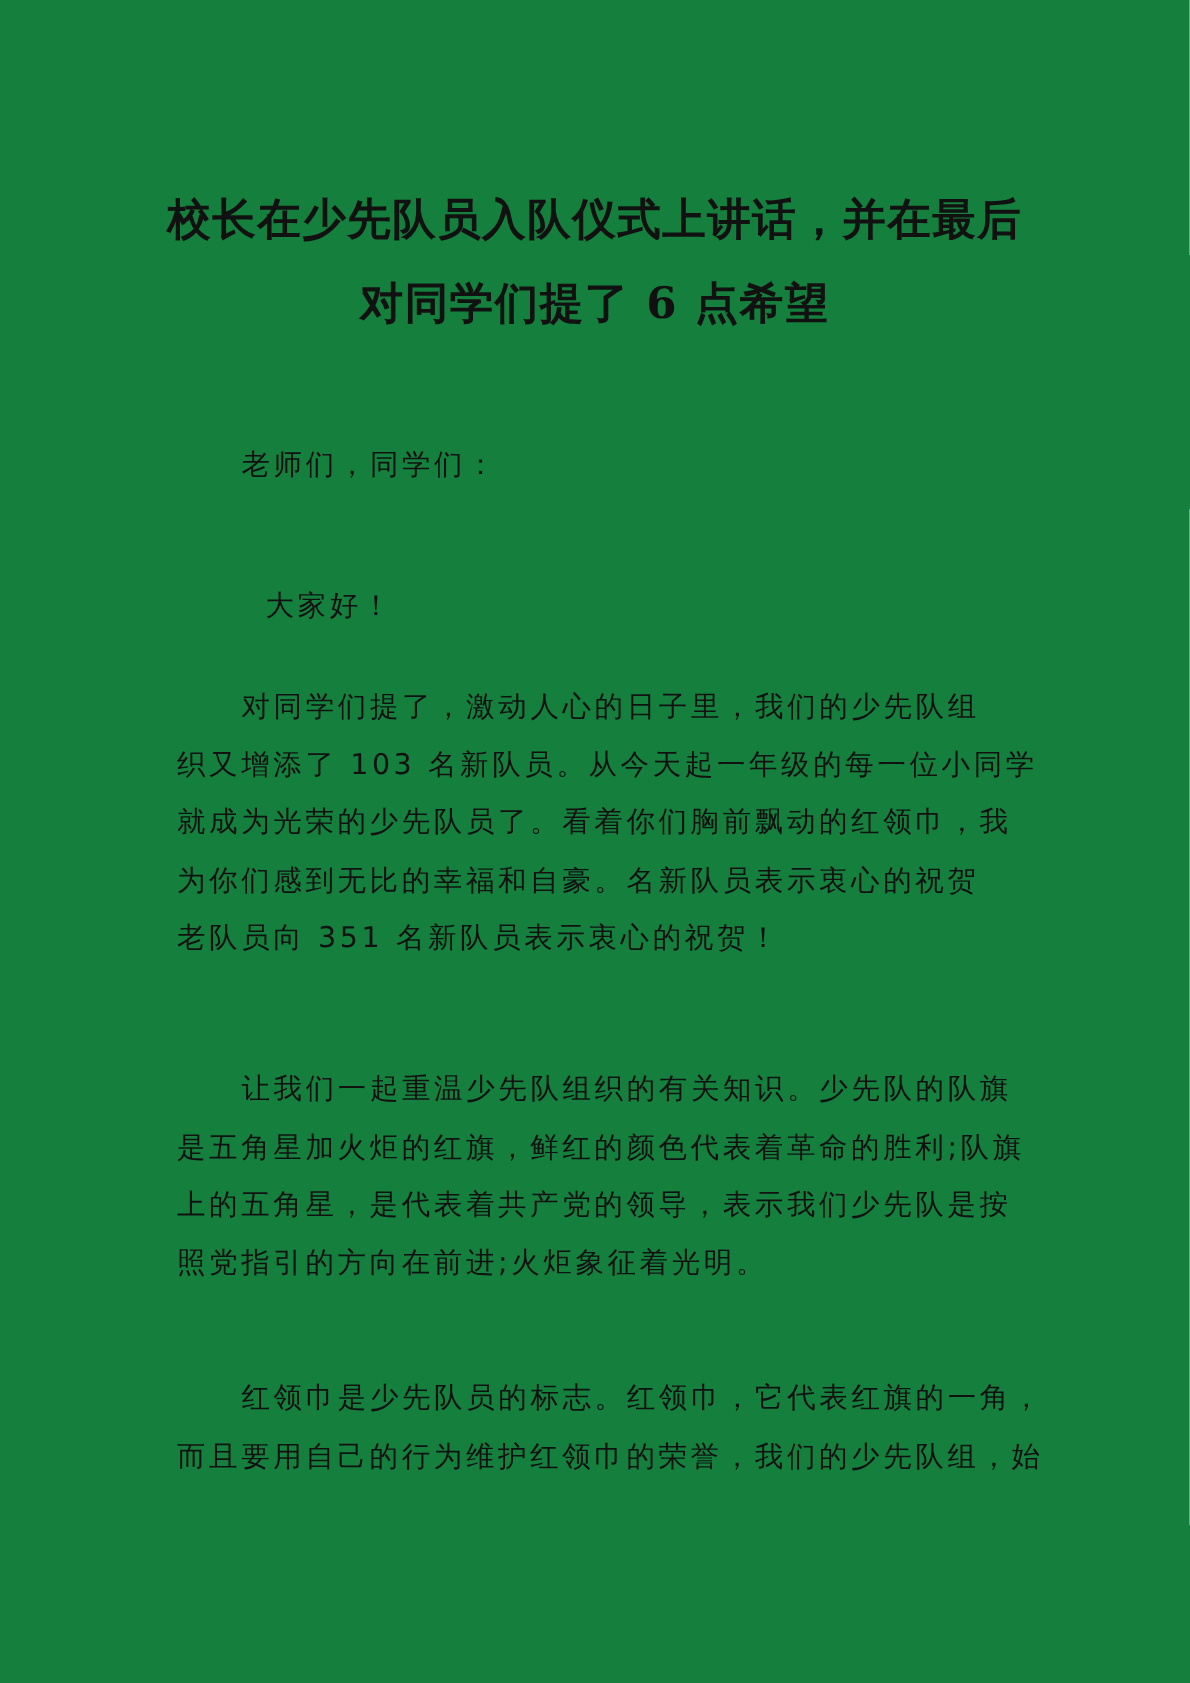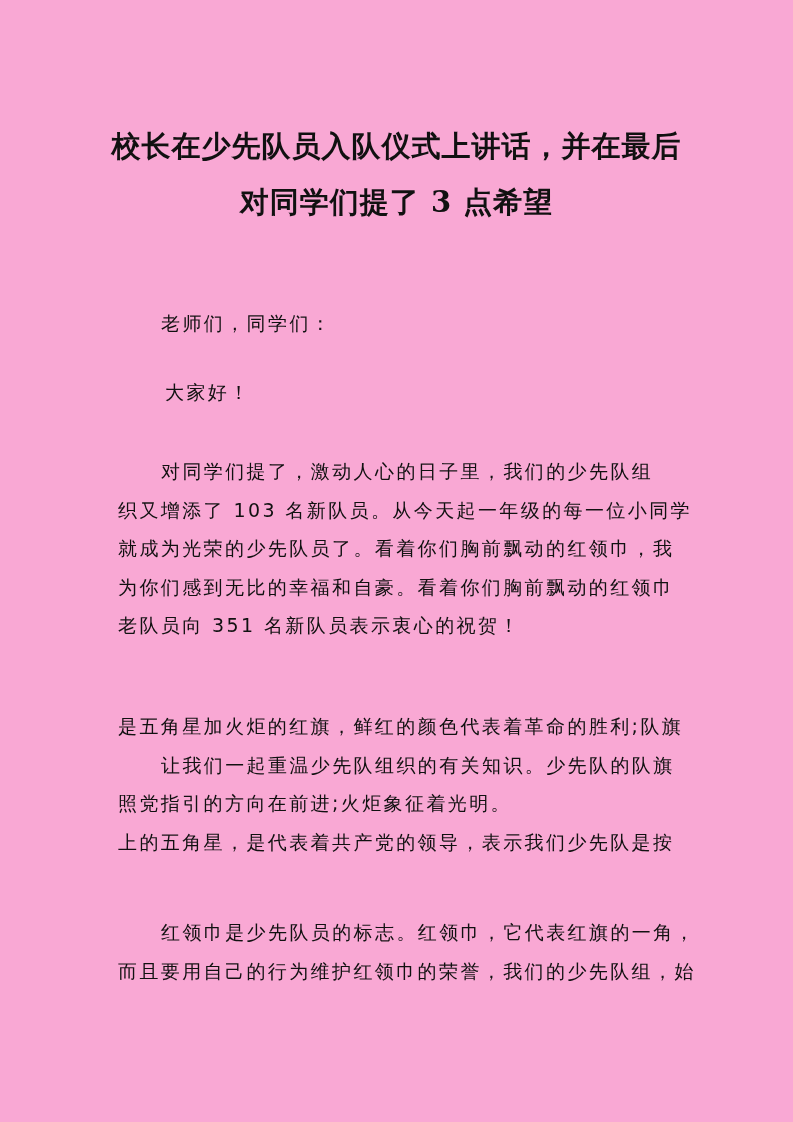--- a/index.html
+++ b/index.html
@@ -12,21 +12,21 @@
       height: 1122px;
       position: relative;
       overflow: hidden;
       color: #111111;
       font-family: "DejaVu Serif", "Liberation Serif", serif;
     }
     .page {
       position: absolute;
       left: 0; top: 0;
       width: 793px; height: 1122px;
-      background: #f9a8d4;
+      background: #15803d;
     }
     .title {
       position: absolute;
       left: 100px;
       width: 593px;
       text-align: center;
       font-size: 29px;
       font-weight: bold;
       line-height: 56px;
       top: 118px;
@@ -55,44 +55,44 @@
       padding-left: 43px;
     }
   </style>
 </head>
 <body>
 
 <div class="page">
 
   <h1 class="title" style="margin:0;">
     <span class="title-line">校长在少先队员入队仪式上讲话，并在最后</span>
-    <span class="title-line">对同学们提了 3 点希望</span>
+    <span class="title-line">对同学们提了 6 点希望</span>
   </h1>
 
-  <p class="para" style="top:304px;margin:0;">
+  <p class="para" style="top:291px;margin:0;">
     <span class="line indent">老师们，同学们：</span>
   </p>
 
-  <p class="para" style="top:369px;margin:4px;">
+  <p class="para" style="top:369px;margin:16px;">
     <span class="line indent">大家好！</span>
   </p>
 
   <p class="para" style="top:452px;margin:0;">
     <span class="line indent">对同学们提了，激动人心的日子里，我们的少先队组</span>
     <span class="line">织又增添了 103 名新队员。从今天起一年级的每一位小同学</span>
     <span class="line">就成为光荣的少先队员了。看着你们胸前飘动的红领巾，我</span>
-    <span class="line">为你们感到无比的幸福和自豪。看着你们胸前飘动的红领巾</span>
+    <span class="line">为你们感到无比的幸福和自豪。名新队员表示衷心的祝贺</span>
     <span class="line">老队员向 351 名新队员表示衷心的祝贺！</span>
   </p>
 
   <p class="para" style="top:707px;margin:0;">
+    <span class="line indent">让我们一起重温少先队组织的有关知识。少先队的队旗</span>
     <span class="line">是五角星加火炬的红旗，鲜红的颜色代表着革命的胜利;队旗</span>
-    <span class="line indent">让我们一起重温少先队组织的有关知识。少先队的队旗</span>
+    <span class="line">上的五角星，是代表着共产党的领导，表示我们少先队是按</span>
     <span class="line">照党指引的方向在前进;火炬象征着光明。</span>
-    <span class="line">上的五角星，是代表着共产党的领导，表示我们少先队是按</span>
   </p>
 
   <p class="para" style="top:913px;margin:0;text-align:center;">
     <span class="line indent">红领巾是少先队员的标志。红领巾，它代表红旗的一角，</span>
     <span class="line">而且要用自己的行为维护红领巾的荣誉，我们的少先队组，始</span>
   </p>
 
 </div>
 
 </body></html>

